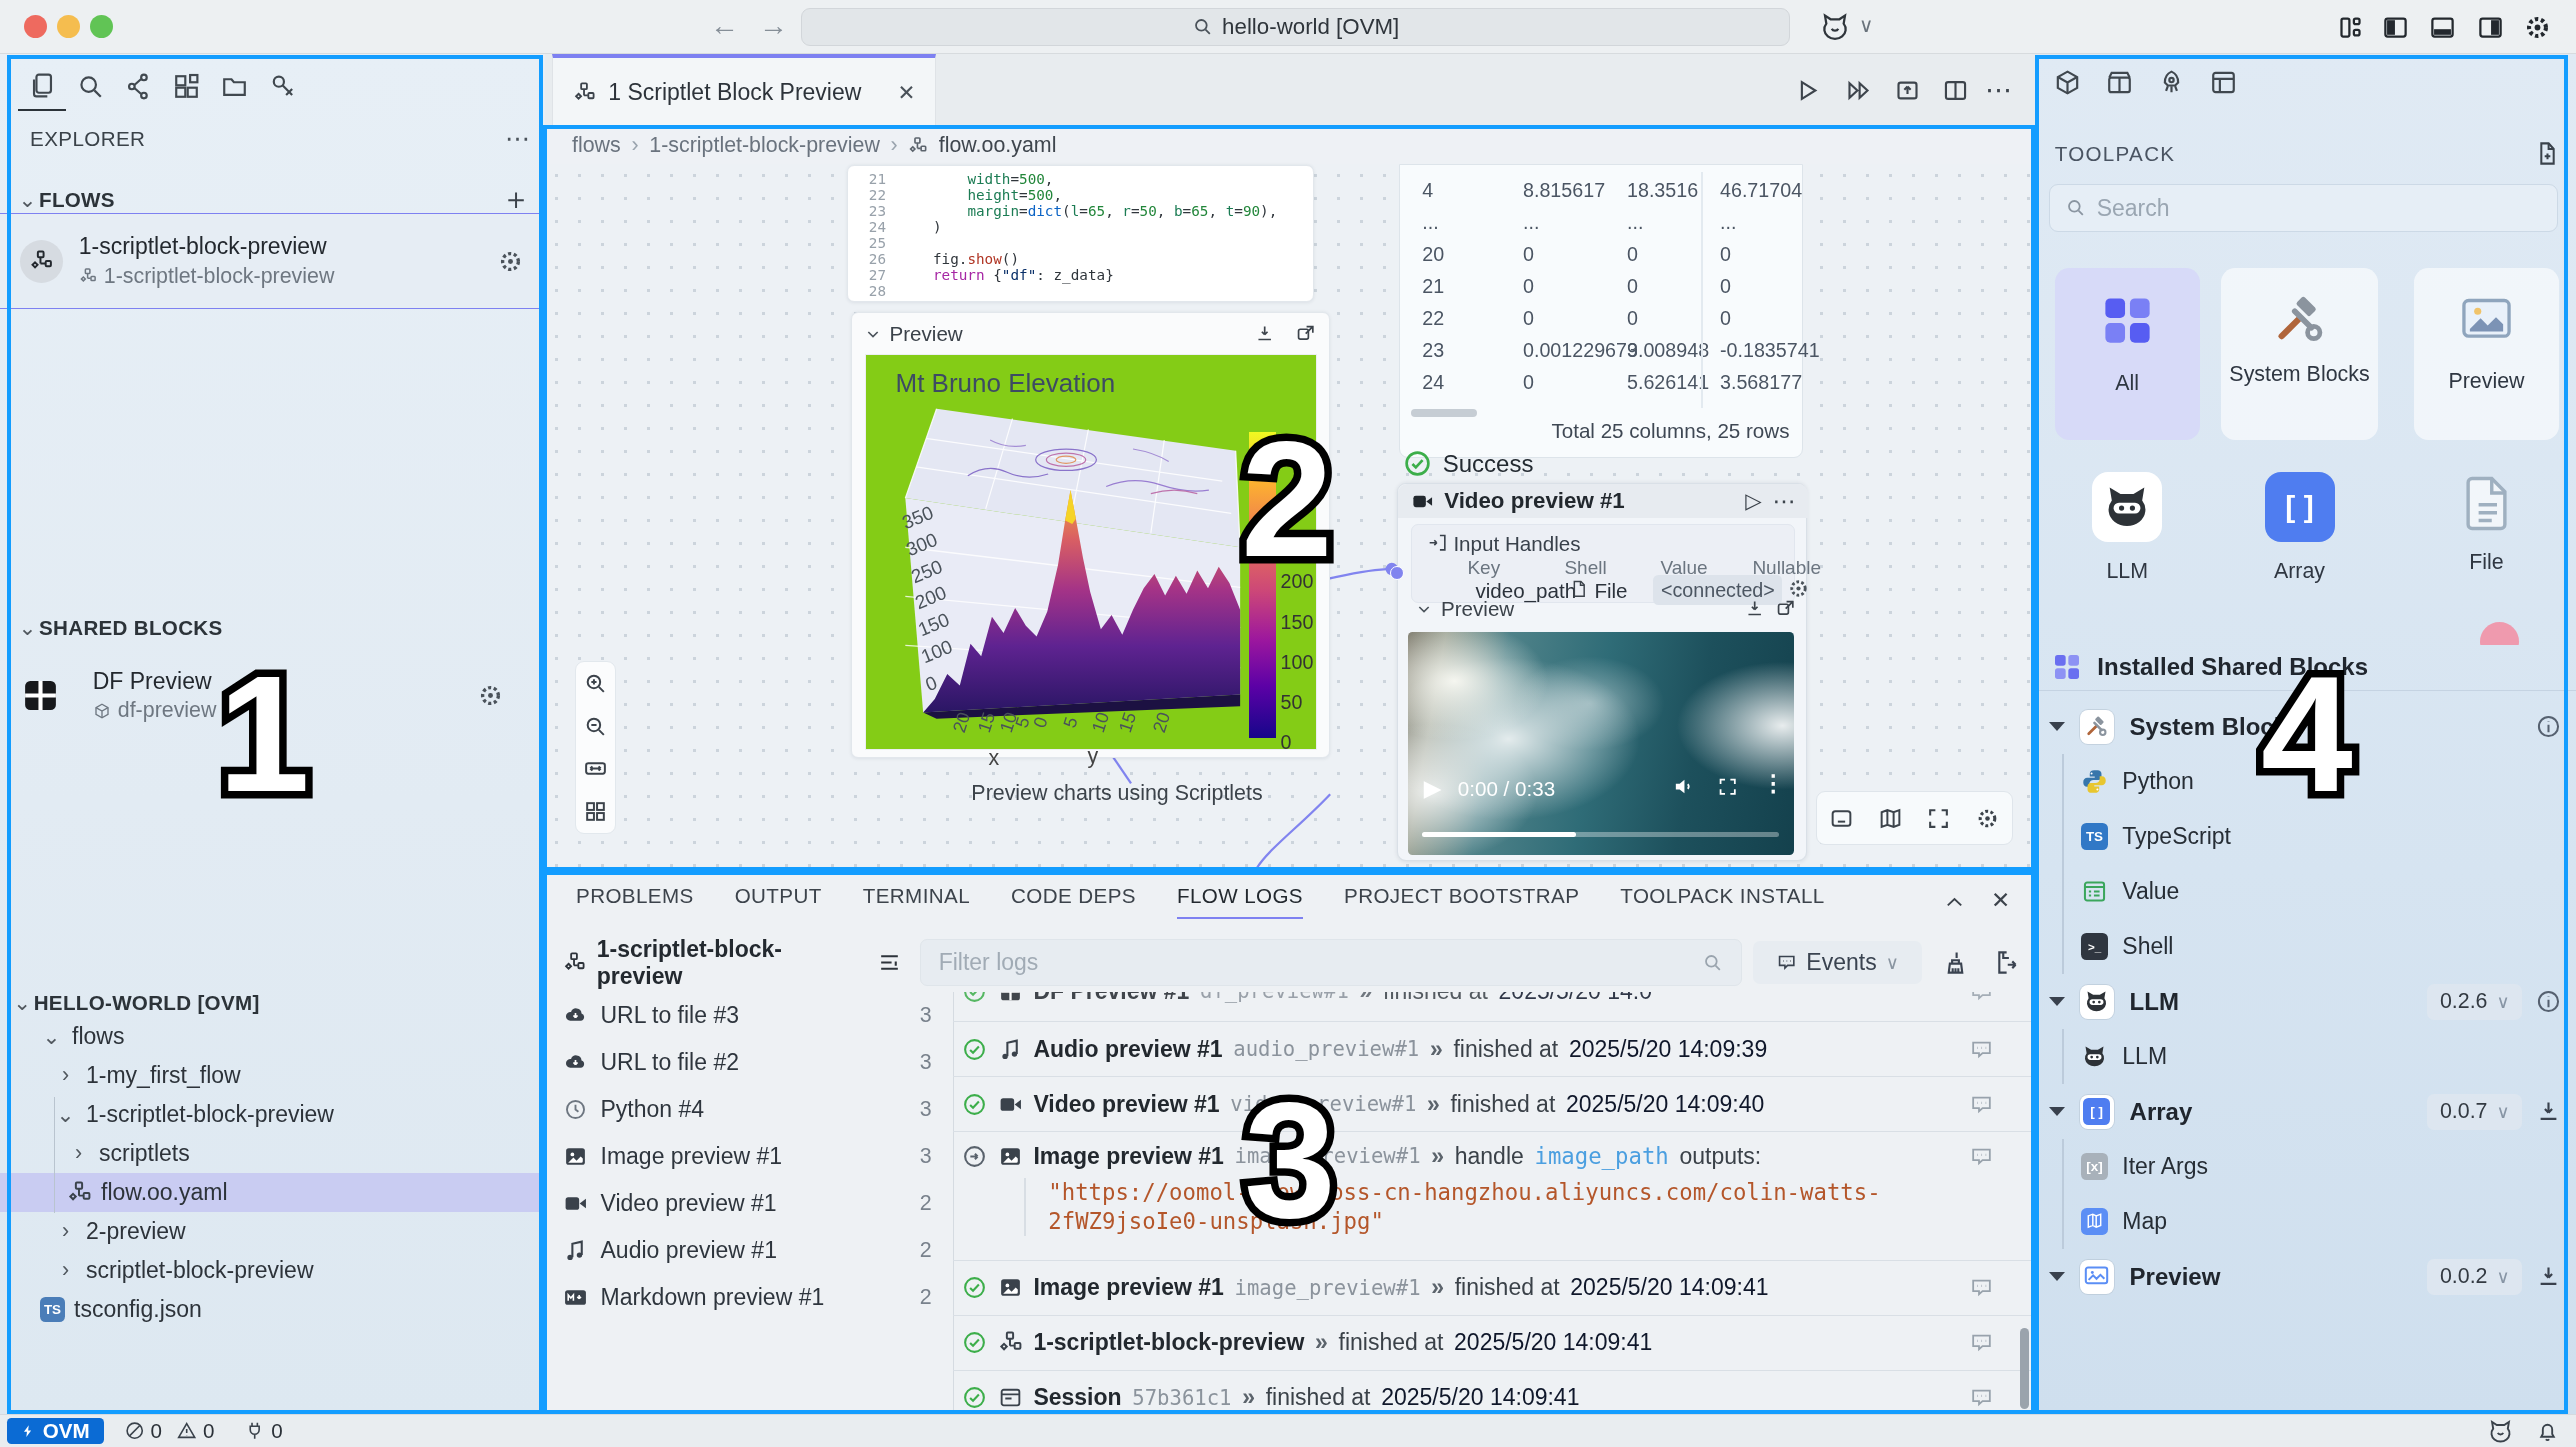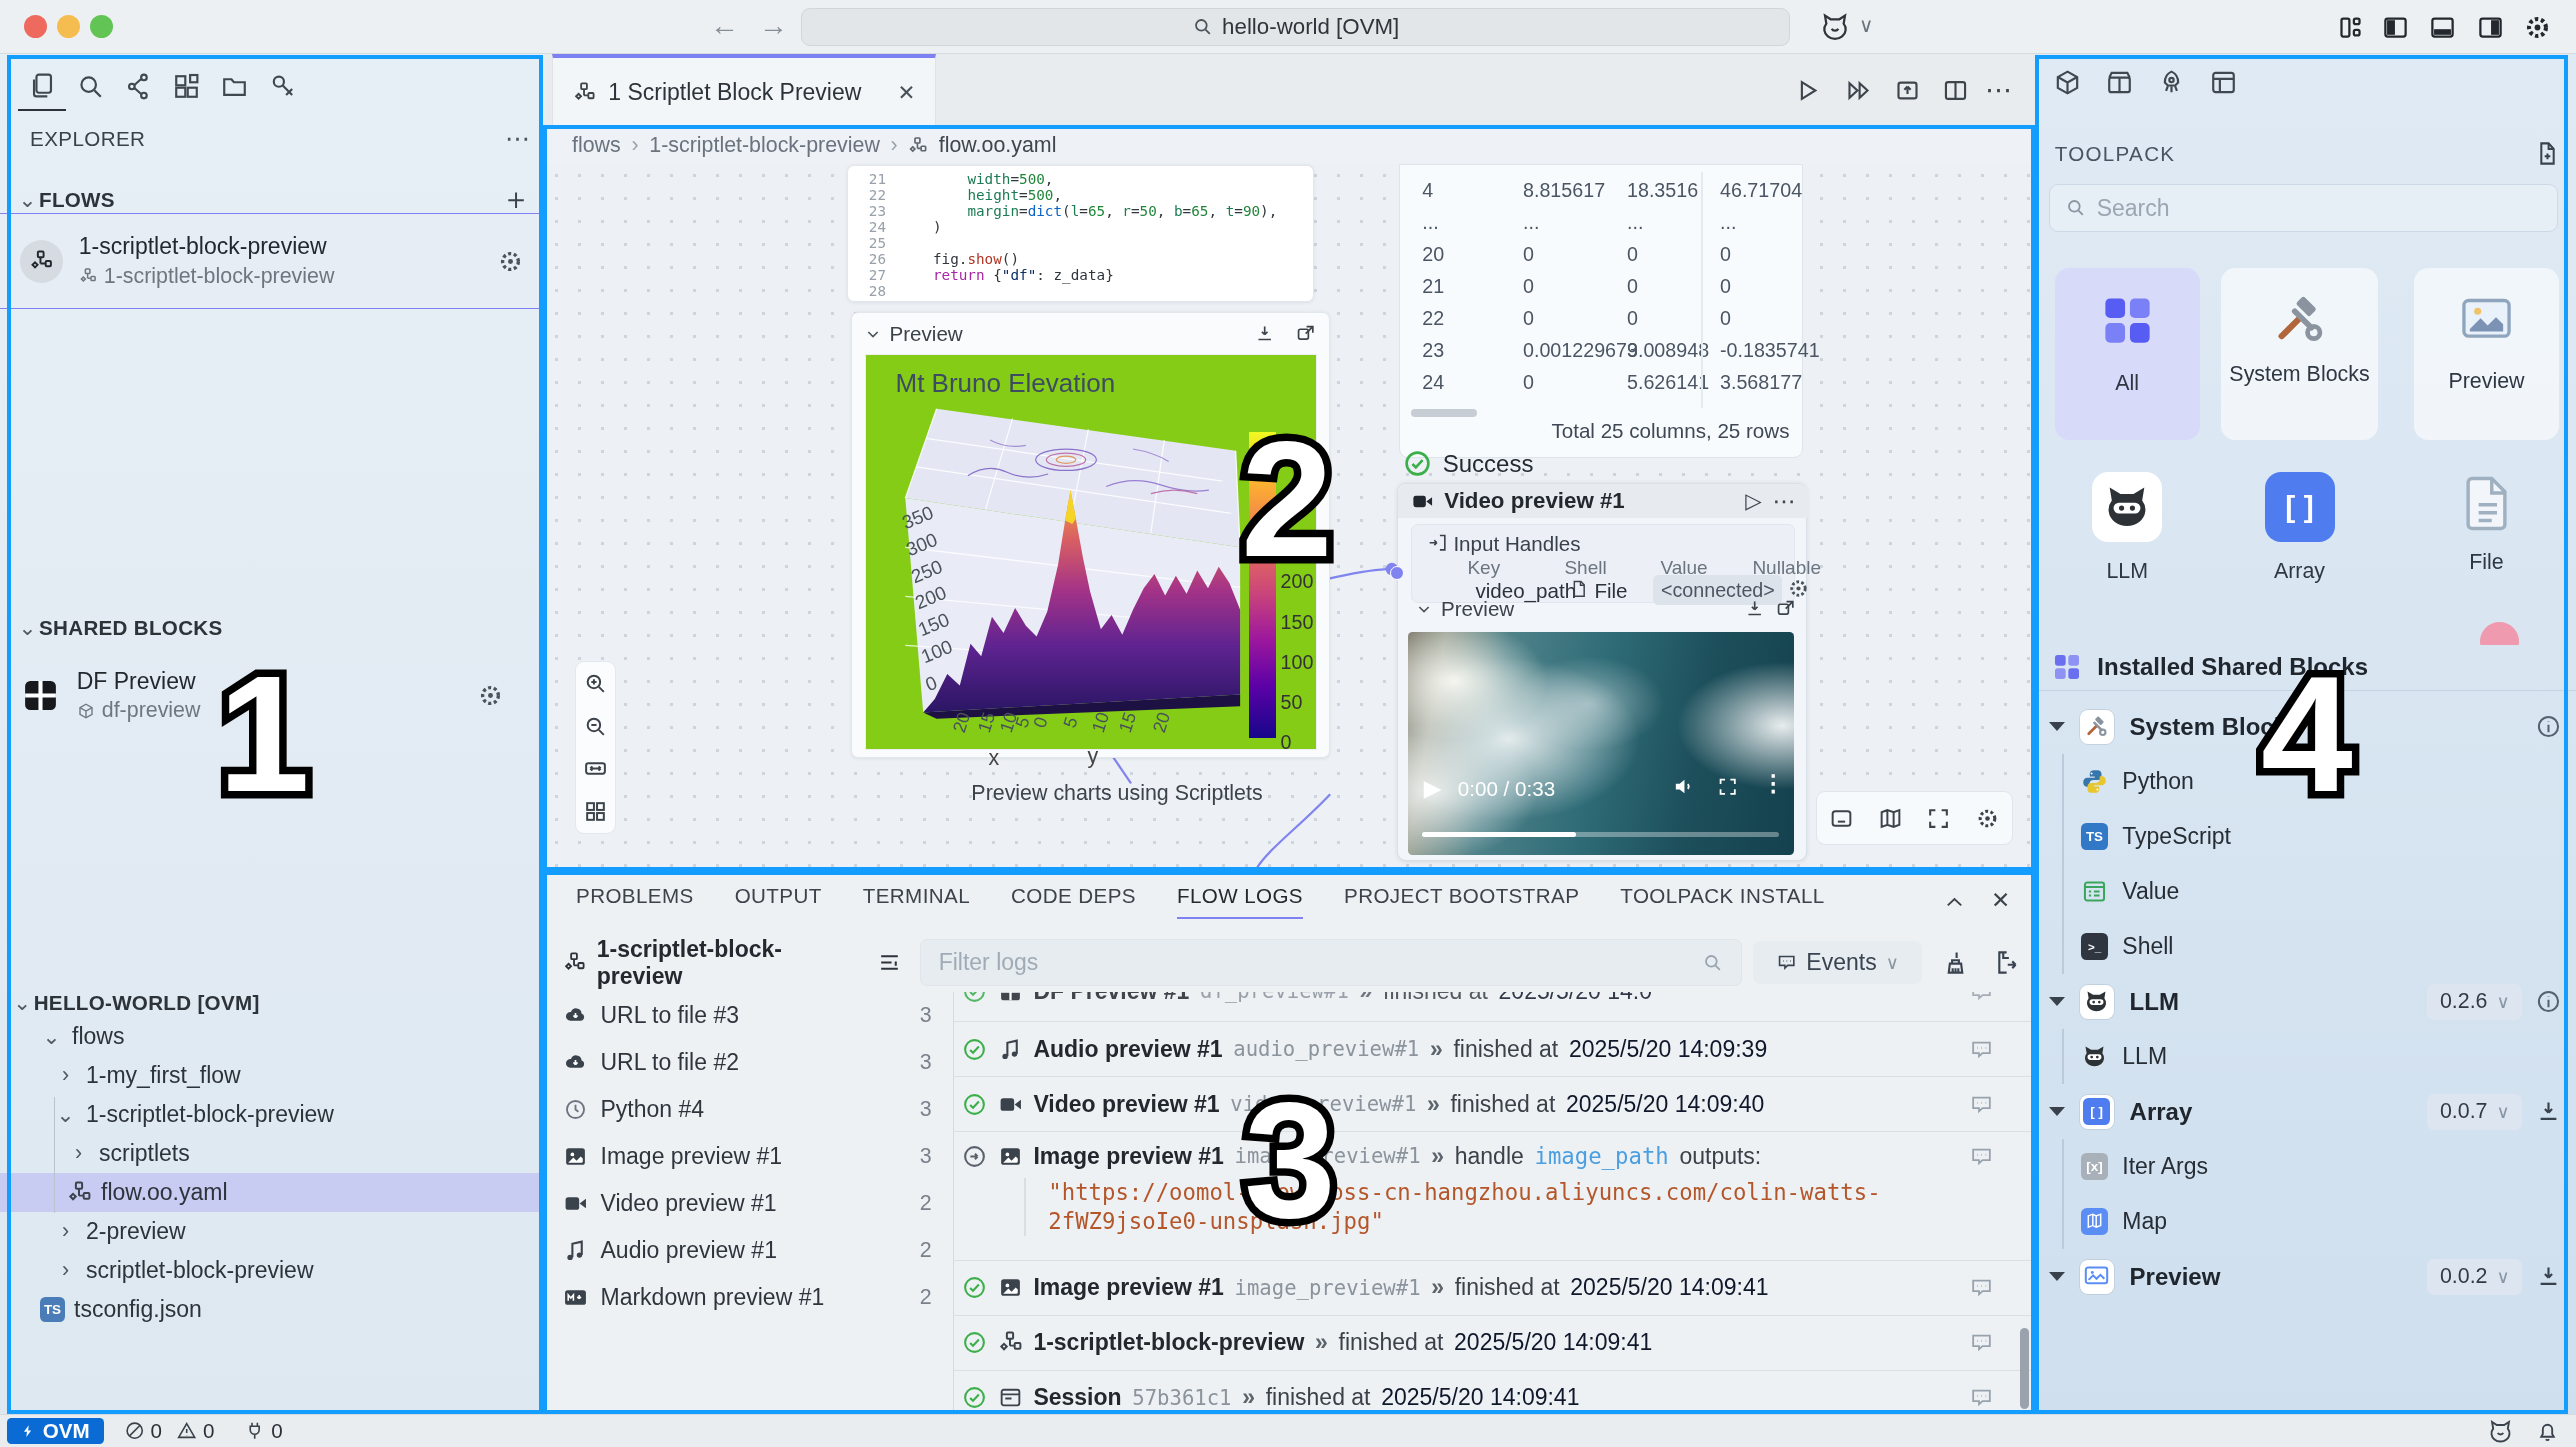--- a/index.html
+++ b/index.html
@@ -230,21 +230,21 @@
             <circle cx="12" cy="12" r="7" fill="none" stroke="#4a525a" stroke-width="3" stroke-dasharray="2.8 2.3"></circle>
             <circle cx="12" cy="12" r="2.2" fill="#4a525a"></circle>
           </svg>
         </span>
     </div>
 
     <div class="abs flex" style="left:16px;top:561px;width:515px">
       <span class="tchev">⌄</span>
       <span class="secthead">SHARED BLOCKS</span>
     </div>
-    <div class="abs flex" style="left:19.7px;top:597px;width:506px;height:89px;gap:16px">
+    <div class="abs flex" style="left:19.7px;top:597px;width:506px;height:89px;gap:32px">
       <span class="ic">
         <svg width="41" height="41" viewBox="0 0 24 24">
             <rect x="3" y="3.5" width="18" height="17" rx="3" fill="#17191c"></rect>
             <path d="M3 12h18M12 3.5v17" stroke="#fff" stroke-width="2.4"></path>
           </svg>
         </span>
       <span style="display:flex;flex-direction:column;gap:3.6px">
         <span class="itemtitle">DF Preview</span>
         <span class="itemsub flex" style="gap:7.1px">
           <span class="ic">

